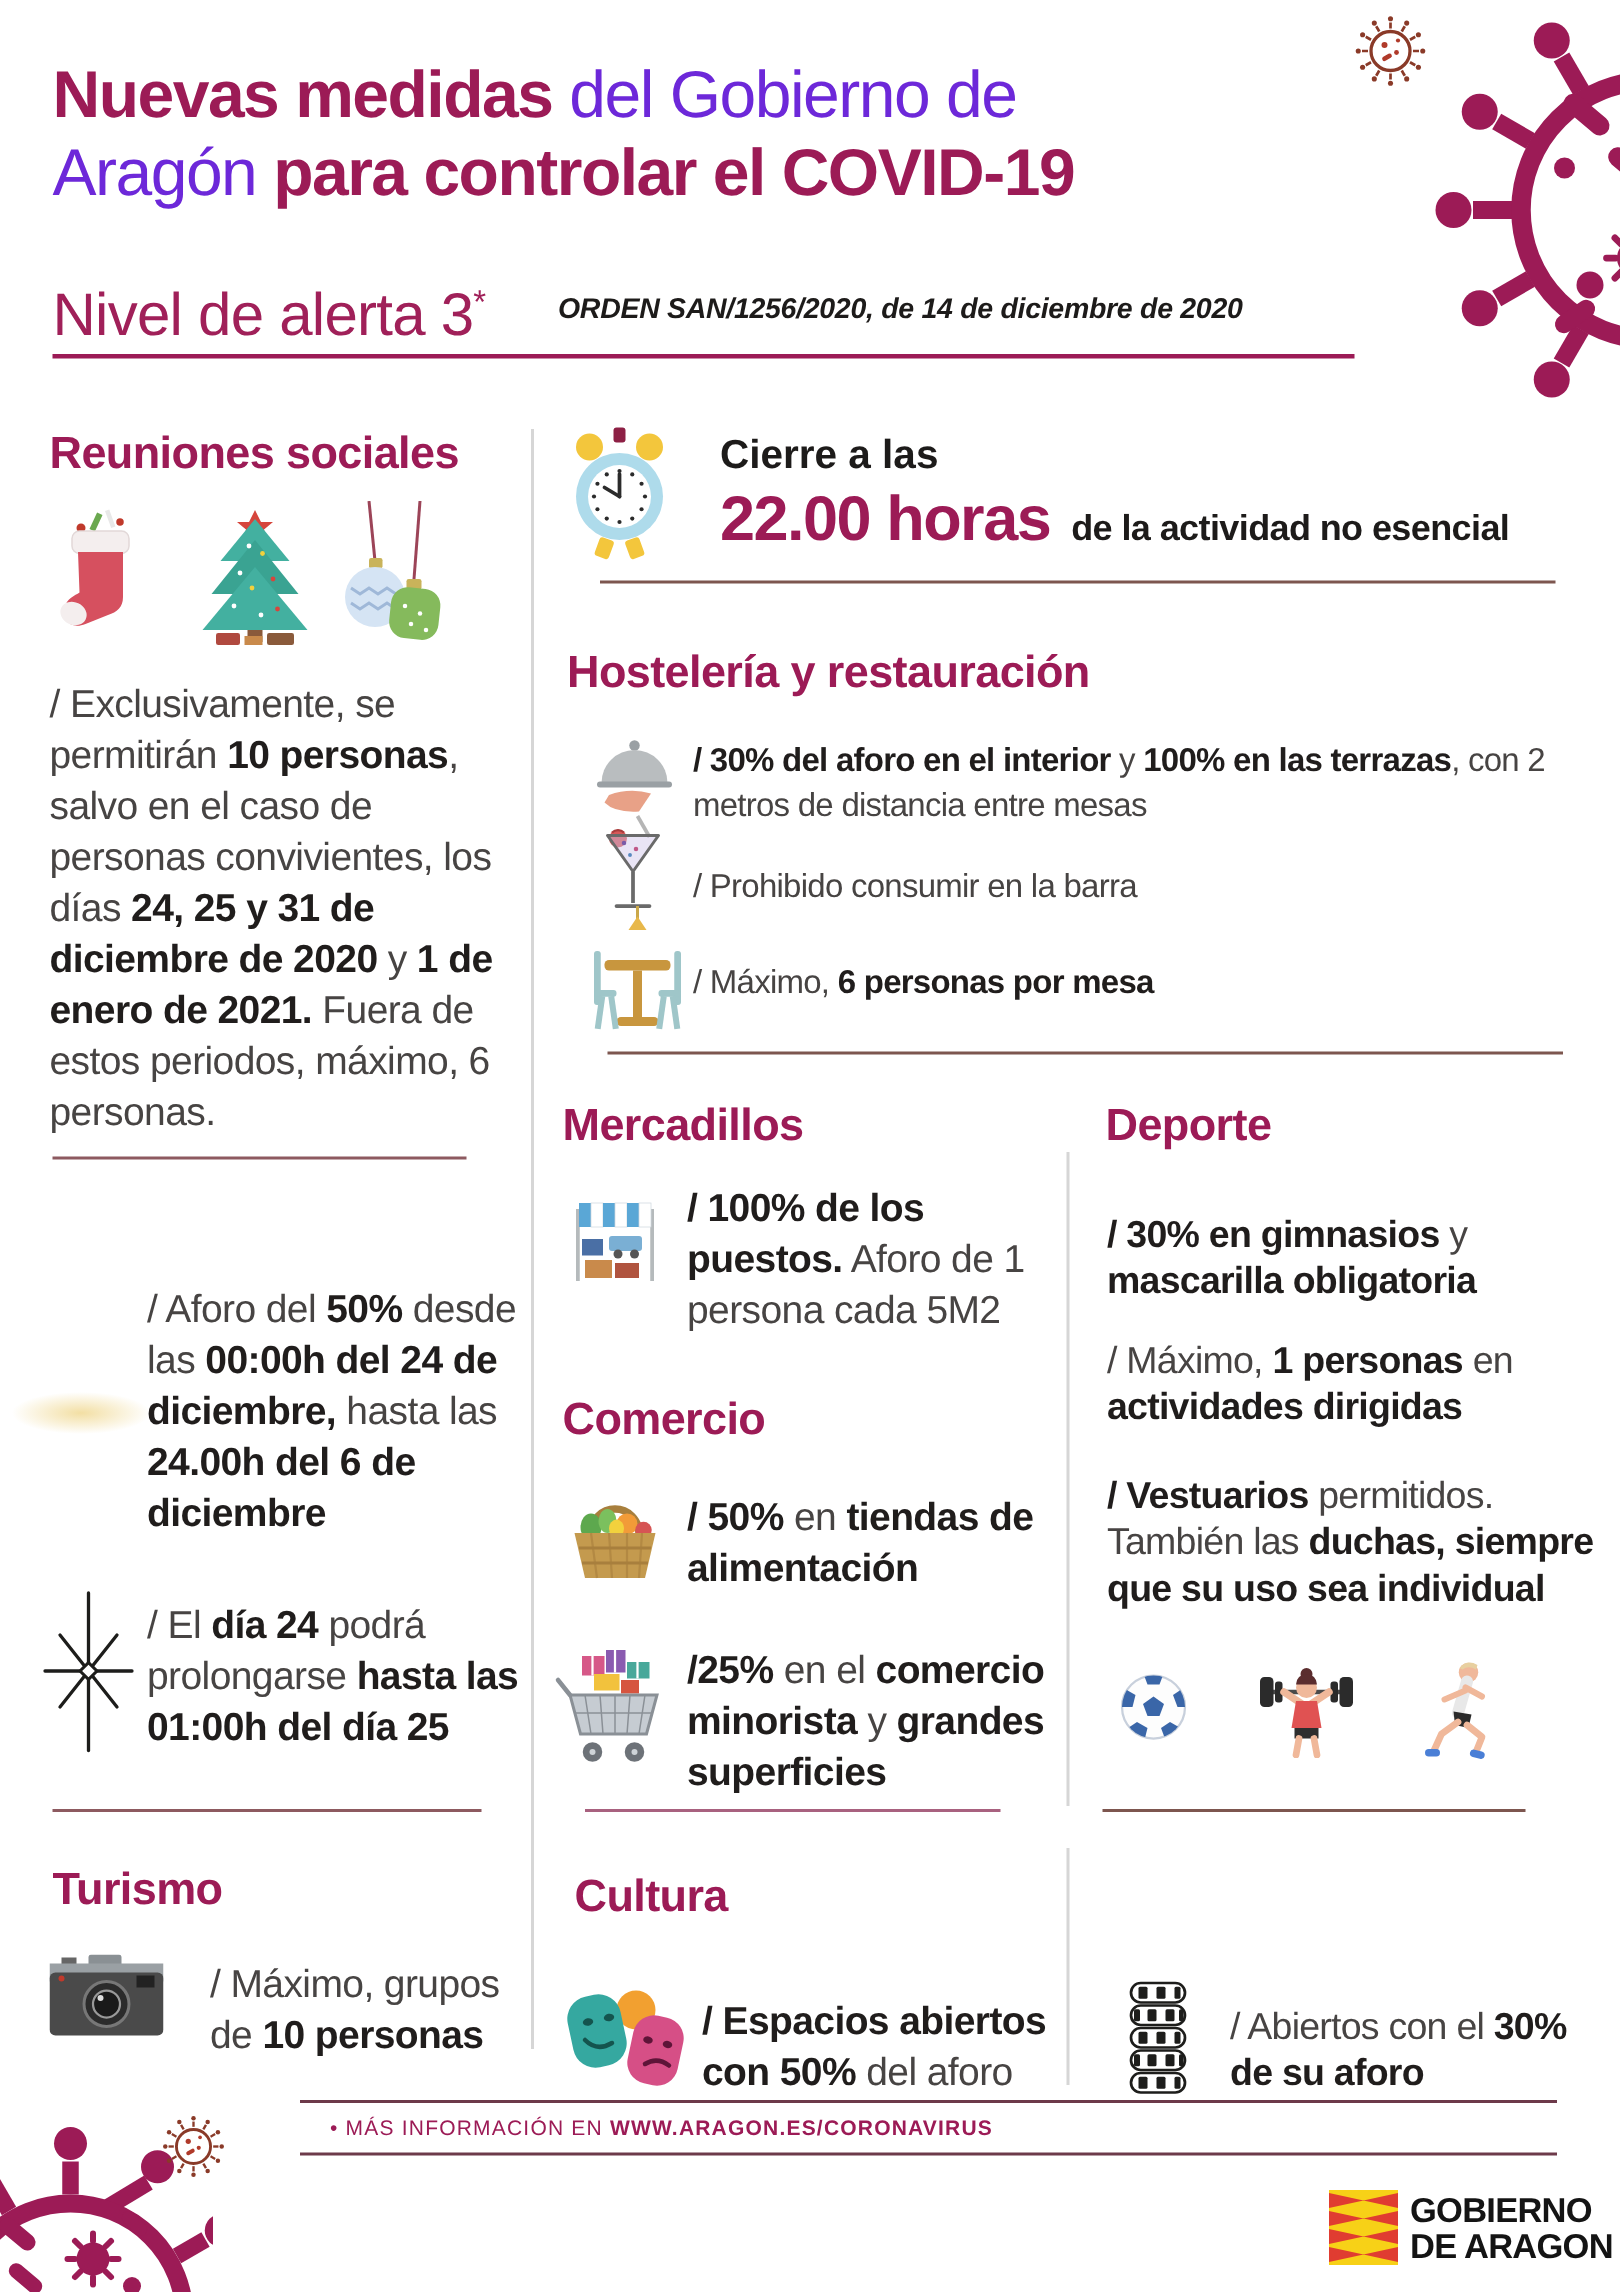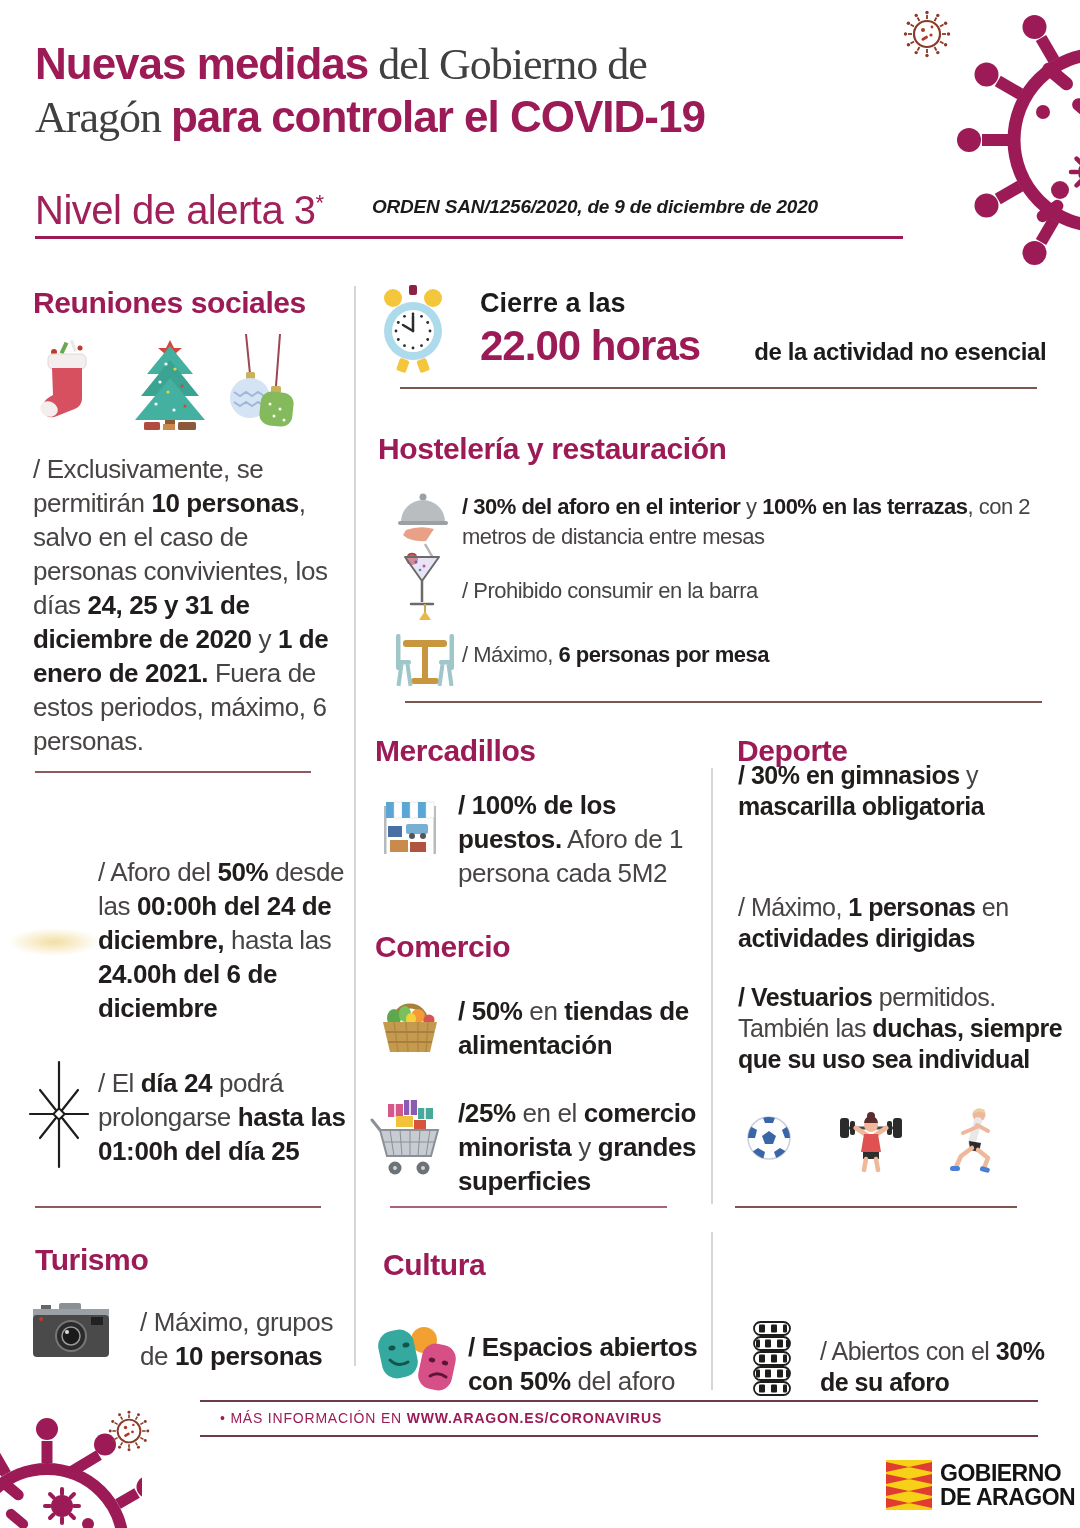--- a/index.html
+++ b/index.html
@@ -4,21 +4,21 @@
 <style>
   html,body{margin:0;padding:0;background:#fff;}
   .page{position:relative;width:1080px;height:1528px;background:#fff;overflow:hidden;
         font-family:"Liberation Sans", sans-serif;}
   .abs{position:absolute;}
   .h2{font-weight:700;color:#9c1b56;font-size:30px;letter-spacing:-0.4px;}
   .t{color:#474443;letter-spacing:-0.4px;}
   .t p,.t{margin:0;}
   .sg-b{font-weight:700;color:#201d1c;}
   .sg-mar{font-weight:700;color:#9c1b56;}
-  .sg-dk{font-weight:400;color:#404040;font-family:Liberation Serif, serif;}
+  .sg-dk{font-weight:400;color:#6d28d9;}
   .hl{position:absolute;height:2px;background:#7d564f;}
   .vl{position:absolute;width:2px;background:#d6d6d6;}
   .title{font-size:44px;line-height:1.18;letter-spacing:-1px;font-weight:700;}
   .alert{font-size:40px;color:#a02059;font-weight:400;letter-spacing:-0.5px;}
   .alert sup{font-size:22px;}
   .order{font-size:19px;font-style:italic;font-weight:700;color:#1d1b1a;letter-spacing:-0.2px;}
   .banner-prefix{font-size:27px;font-weight:700;color:#1d1b1a;}
   .banner-time{font-size:42px;font-weight:700;color:#9c1b56;letter-spacing:-1px;}
   .banner-suffix{font-size:24px;font-weight:700;color:#1d1b1a;letter-spacing:-0.4px;margin-left:14px;padding-bottom:5px;}
   .b26{font-size:26px;line-height:34px;}
@@ -33,21 +33,21 @@
 
 <div class="page">
 
   <div class="abs title" style="left:35px;top:38px;width:880px;">
     <div><span class="sg-mar">Nuevas medidas</span><span class="sg-dk"> del Gobierno de</span></div>
     <div><span class="sg-dk">Aragón </span><span class="sg-mar">para controlar el COVID-19</span></div>
   </div>
   <div class="abs alert" style="left:35px;top:188px;">
     <span>Nivel de alerta 3</span><sup>*</sup>
   </div>
-  <div class="abs order" style="left:372px;top:196px;">ORDEN SAN/1256/2020, de 9 de diciembre de 2020</div>
+  <div class="abs order" style="left:372px;top:196px;">ORDEN SAN/1256/2020, de 14 de diciembre de 2020</div>
   <div class="hl" style="left:35px;top:236px;width:868px;height:3px;background:#9c1b56;"></div>
 
   <svg class="abs" style="left:903px;top:10px;" width="48" height="48" viewBox="0 0 48 48">
     <g stroke="#8a3a28" stroke-width="1.8">
       <line x1="39" y1="24" x2="43" y2="24"></line>
         <line x1="37" y1="31.5" x2="40.5" y2="33.5"></line>
         <line x1="31.5" y1="37" x2="33.5" y2="40.5"></line>
         <line x1="24" y1="39" x2="24" y2="43"></line>
         <line x1="16.5" y1="37" x2="14.5" y2="40.5"></line>
         <line x1="11" y1="31.5" x2="7.5" y2="33.5"></line>
@@ -238,21 +238,21 @@
         <circle cx="20.3" cy="56.5" r="1.4"></circle>
         <circle cx="18" cy="48" r="1.4"></circle>
         <circle cx="20.3" cy="39.5" r="1.4"></circle>
         <circle cx="26.5" cy="33.3" r="1.4"></circle>
     </g>
     <line x1="35" y1="48" x2="35" y2="33" stroke="#2b2b2b" stroke-width="2.5" stroke-linecap="round"></line>
     <line x1="35" y1="48" x2="25" y2="42" stroke="#2b2b2b" stroke-width="2.5" stroke-linecap="round"></line>
   </svg>
 
   <div class="abs banner-prefix" style="left:480px;top:288px;">Cierre a las</div>
-  <div class="abs" style="left:480px;top:322px;display:flex;align-items:baseline;gap:40px;">
+  <div class="abs" style="left:480px;top:322px;display:flex;align-items:baseline;">
     <span class="banner-time">22.00 horas</span>
     <span class="banner-suffix">de la actividad no esencial</span>
   </div>
   <div class="hl" style="left:400px;top:387px;width:637px;"></div>
 
   <div class="abs h2" style="left:378px;top:432px;">Hostelería y restauración</div>
 
   <svg class="abs" style="left:396px;top:490px;" width="54" height="52" viewBox="0 0 54 52">
     <circle cx="27" cy="7" r="3.5" fill="#9aa0a4"></circle>
     <path d="M5,32 a22,22 0 0 1 44,0 z" fill="#b9bdbf"></path>
@@ -359,21 +359,21 @@
     <ellipse cx="28" cy="23" rx="3.5" ry="2.5" fill="#14544e" transform="rotate(-12 28 23)"></ellipse>
     <path d="M12,38 q8,8 18,2" stroke="#14544e" stroke-width="3" fill="none" stroke-linecap="round"></path>
     <rect x="42" y="22" width="34" height="46" rx="14" fill="#d64f86" transform="rotate(12 59 45)"></rect>
     <ellipse cx="54" cy="38" rx="3.2" ry="2.4" fill="#5e1438" transform="rotate(12 54 38)"></ellipse>
     <ellipse cx="67" cy="41" rx="3.2" ry="2.4" fill="#5e1438" transform="rotate(12 67 41)"></ellipse>
     <path d="M52,54 q8,-5 16,1" stroke="#5e1438" stroke-width="3" fill="none" stroke-linecap="round"></path>
   </svg>
   <p class="abs t b26" style="left:468px;top:1330px;width:240px;"><span class="sg-b">/ </span><span class="sg-b">Espacios abiertos con 50%</span><span> del aforo</span></p>
 
   <div class="abs h2" style="left:737px;top:734px;">Deporte</div>
-  <p class="abs t b25" style="left:738px;top:760px;width:330px;letter-spacing:-0.5px;"><span class="sg-b">/ </span><span class="sg-b">30% en gimnasios</span><span> y </span><span class="sg-b">mascarilla obligatoria</span></p>
+  <p class="abs t b25" style="left:738px;top:808px;width:330px;letter-spacing:-0.5px;"><span class="sg-b">/ </span><span class="sg-b">30% en gimnasios</span><span> y </span><span class="sg-b">mascarilla obligatoria</span></p>
   <p class="abs t b25" style="left:738px;top:892px;width:330px;letter-spacing:-0.5px;"><span>/ Máximo, </span><span class="sg-b">1 personas</span><span> en </span><span class="sg-b">actividades dirigidas</span></p>
   <p class="abs t b25" style="left:738px;top:982px;width:330px;letter-spacing:-0.5px;"><span class="sg-b">/ </span><span class="sg-b">Vestuarios</span><span> permitidos. También las </span><span class="sg-b">duchas, siempre que su uso sea individual</span></p>
 
   <svg class="abs" style="left:745px;top:1114px;" width="48" height="48" viewBox="0 0 48 48">
     <defs>
         <clipPath id="ballclip">
           <circle cx="24" cy="24" r="21"></circle>
         </clipPath>
       </defs>
     <circle cx="24" cy="24" r="21" fill="#fdfdfd" stroke="#c8d0dc" stroke-width="1.5"></circle>

